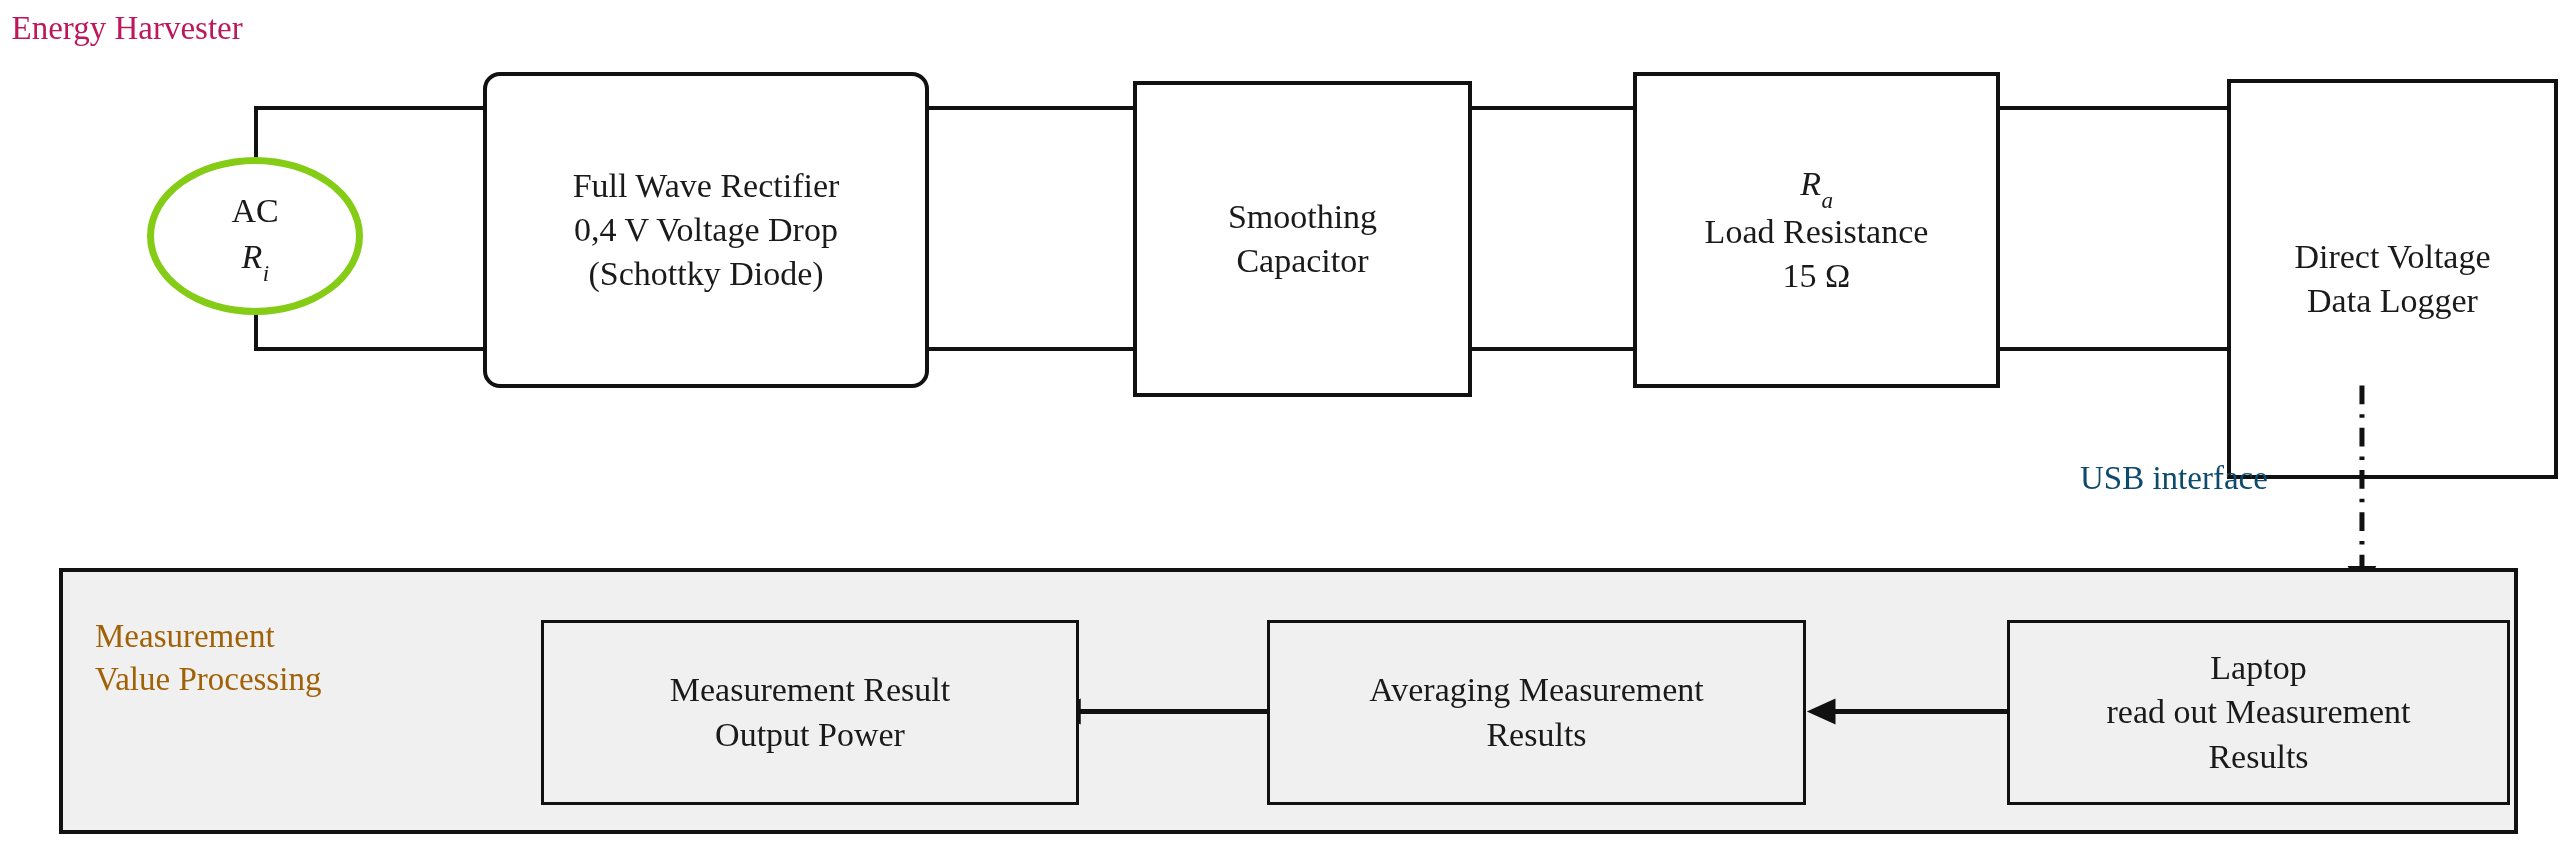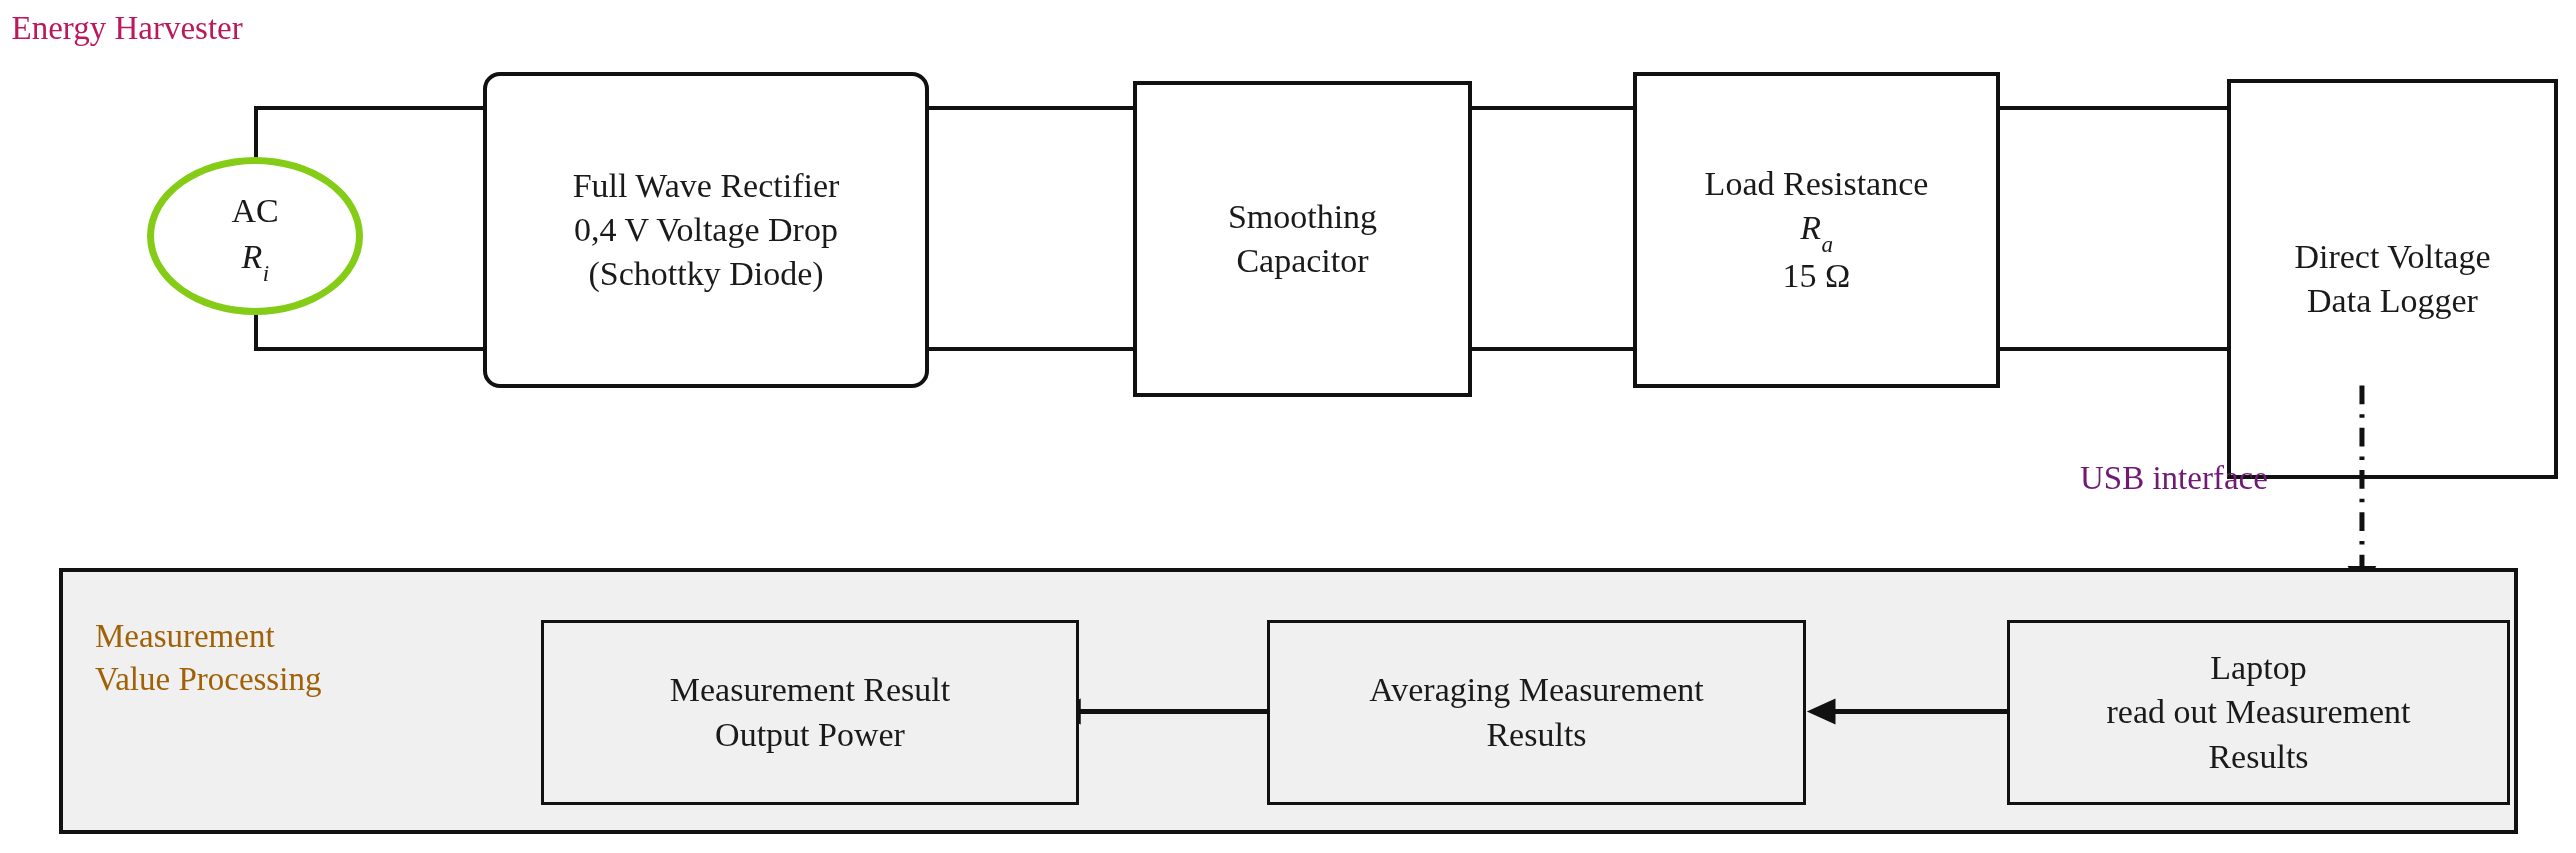--- a/index.html
+++ b/index.html
@@ -110,21 +110,21 @@
 
   
   .arrow-svg {
     position: absolute;
     overflow: visible;
   }
   .usb-label {
     position: absolute;
     font-size: 33px;
     white-space: pre;
-    color: #701a75;
+    color: #0c4a6e;
   }
 </style>
 </head>
 <body>
 
 <div id="stage">
 
   <div class="section-title" style="left:11.5px; top:10px;">Energy Harvester</div>
 
   <div class="wire-v" style="left:254px; top:106px; height:86px;"></div>
@@ -157,22 +157,22 @@
 (Schottky Diode)</span>
   </div>
 
   <div class="block" style="left:1133px; top:81px; width:339px; height:316px;">
     <span class="lines">Smoothing
 Capacitor</span>
   </div>
 
   <div class="block" style="left:1633px; top:72px; width:367px; height:316px;">
     <div>
+      <div><span class="ital">R</span><span class="sub">a</span></div>
       <div>Load Resistance</div>
-      <div><span class="ital">R</span><span class="sub">a</span></div>
       <div>15 Ω</div>
     </div>
   </div>
 
   <div class="block" style="left:2227px; top:79px; width:331px; height:400px;">
     <span class="lines">Direct Voltage
 Data Logger</span>
   </div>
 
   <svg class="arrow-svg" style="left:2329px; top:385px; width:86px; height:216px;" viewBox="0 0 120 300">

